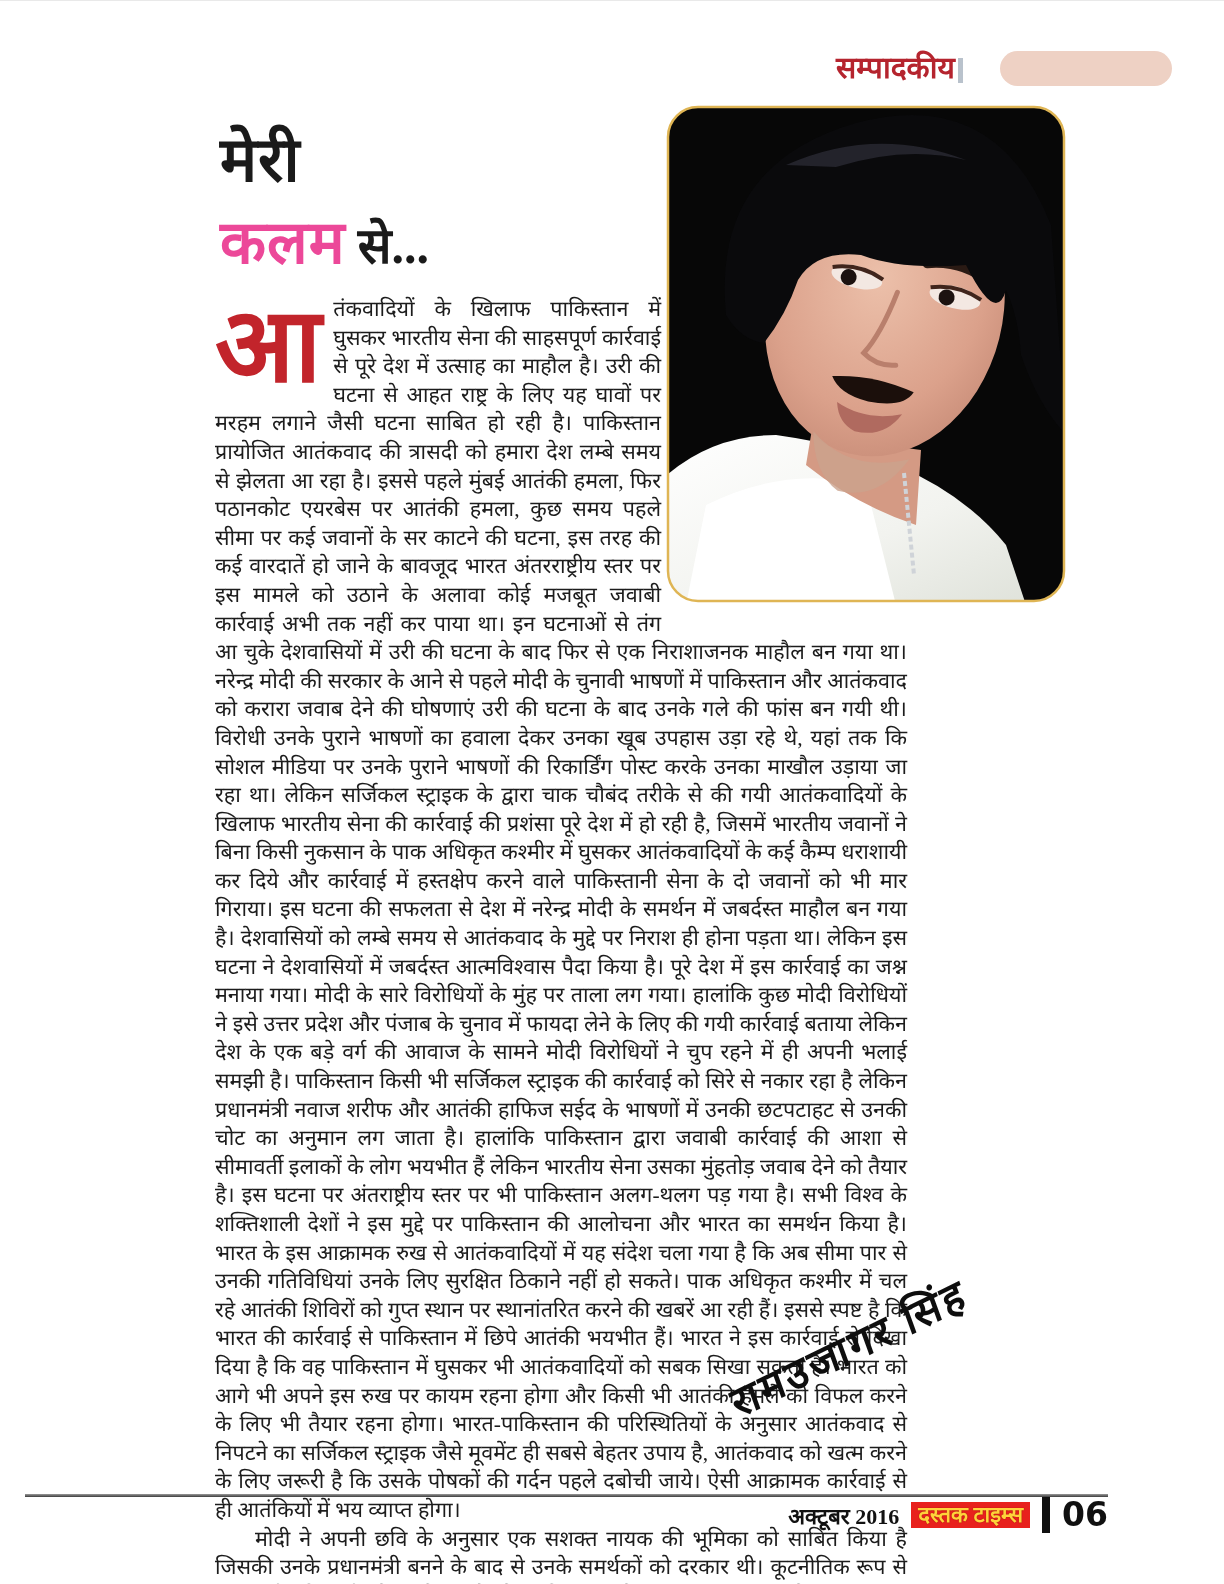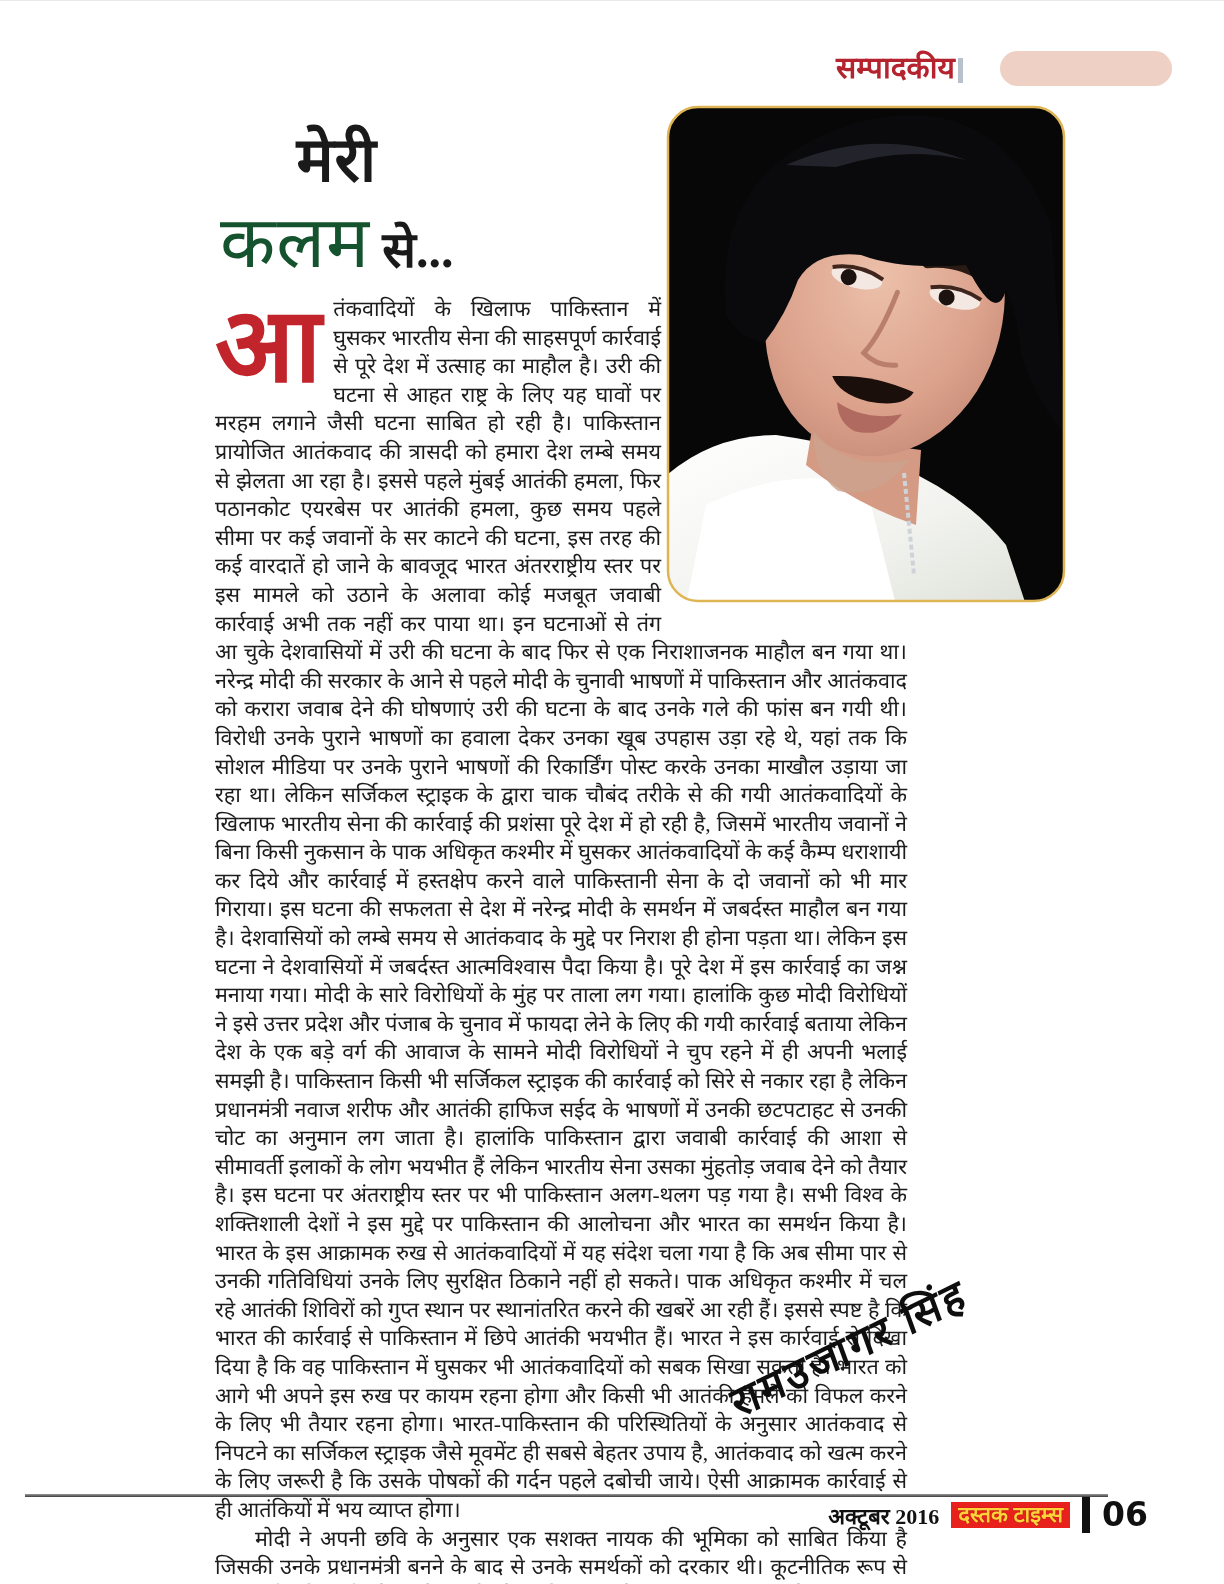--- a/index.html
+++ b/index.html
@@ -20,24 +20,24 @@
   .header-sep{
     position:absolute;top:57px;left:958px;
     width:5px;height:25px;background:#b9c2cc;
   }
   .header-pill{
     position:absolute;top:50px;left:1000px;
     width:172px;height:35px;border-radius:18px;
     background:#eed1c4;
   }
   
-  .title-block{position:absolute;left:220px;top:126px;text-align:center;}
+  .title-block{position:absolute;left:220px;top:126px;}
   .title-line1{font-size:62px;font-weight:bold;color:#1a1a1a;line-height:66px;letter-spacing:1px;}
   .title-line2{margin-top:8px;display:flex;align-items:baseline;}
-  .title-word2{font-size:72px;font-weight:normal;color:#14532d;line-height:84px;letter-spacing:1px;}
+  .title-word2{font-size:60px;font-weight:bold;color:#ec4899;line-height:84px;letter-spacing:1px;}
   .title-word3{font-size:50px;font-weight:bold;color:#1a1a1a;margin-left:12px;}
   
   .photo{
     position:absolute;left:666px;top:104px;
     width:400px;height:498px;
   }
   
   .article{
     position:absolute;left:215px;top:294px;width:692px;
     font-size:21.5px;line-height:28.6px;color:#1c1c1c;
@@ -61,21 +61,21 @@
     letter-spacing:3px;white-space:nowrap;
   }
   
   .footer-line{
     position:absolute;left:25px;top:1493px;
     width:1083px;height:3px;
     background:linear-gradient(#9a9a9a,#3c3c3c);
   }
   .footer{
     position:absolute;top:1496px;left:0;width:1108px;
-    display:flex;justify-content:flex-end;align-items:center;gap:12px;padding-left:40px;
+    display:flex;justify-content:flex-end;align-items:center;gap:12px;
   }
   .footer-date{font-size:22px;font-weight:bold;color:#111;}
   .footer-logo{
     background:#e8211d;color:#ffd23a;
     font-weight:bold;font-size:22px;line-height:17px;
     padding:4px 7px 5px 7px;
     text-shadow:0 0 1px #7a0000;
     white-space:nowrap;
   }
   .footer-bar{width:8px;height:36px;background:#101010;}

